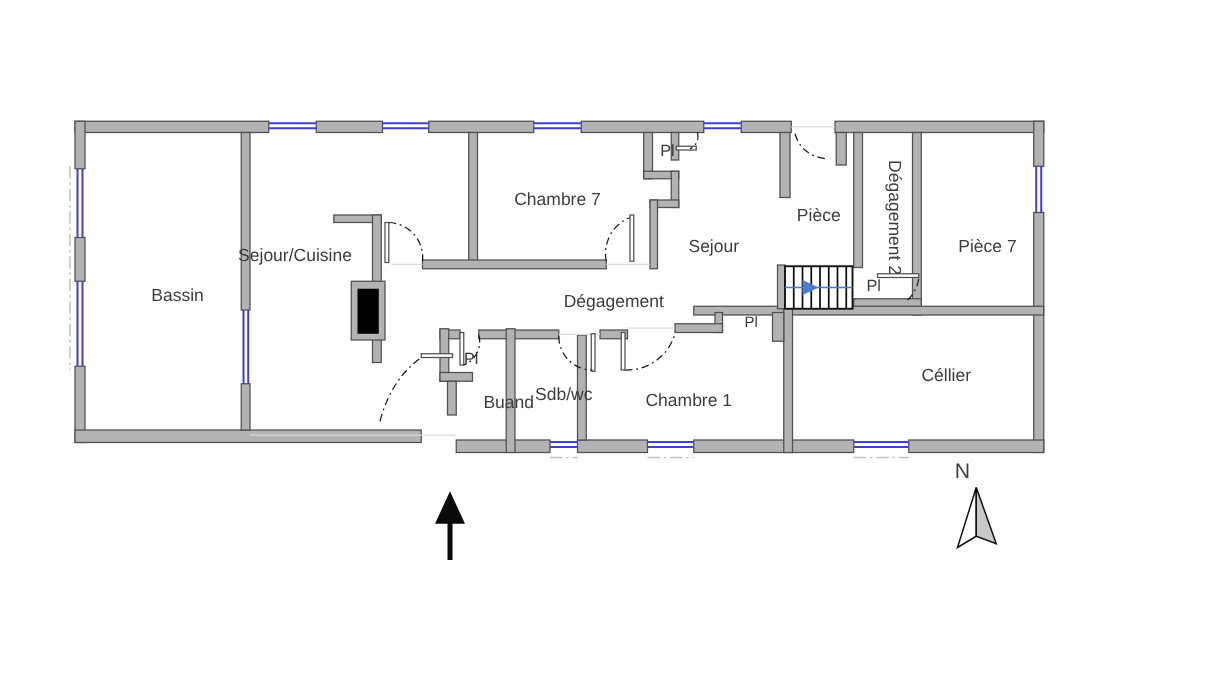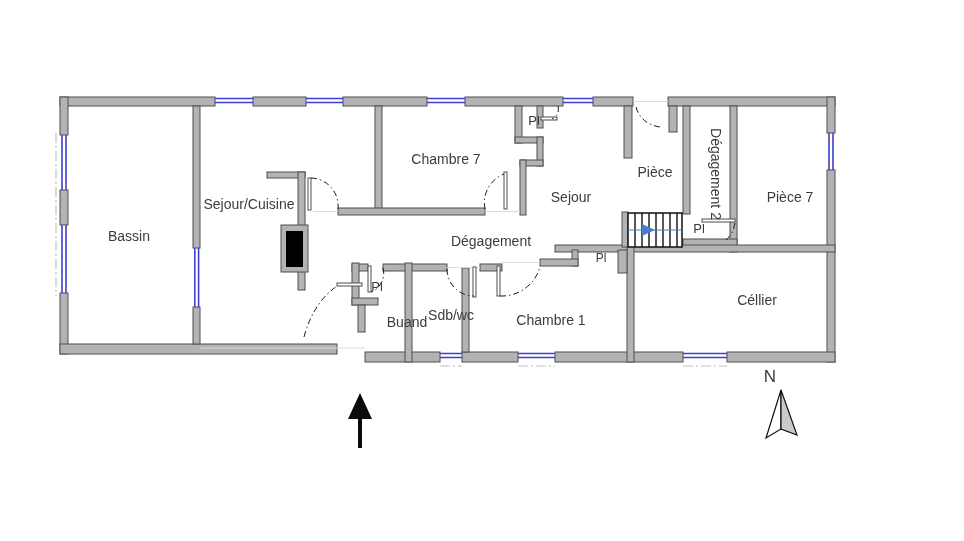--- a/index.html
+++ b/index.html
@@ -177,22 +177,22 @@
       <polygon class="compass-outline" points="781,390 766,438 781,429" fill="#ffffff"></polygon>
       <polygon class="compass-outline" points="781,390 781,429 797,435" fill="var(--compass-shade)"></polygon>
     </g>
 
     <g>
       <rect class="entr" x="358" y="415" width="4" height="33"></rect>
       <polygon class="entr" points="360,393 348,419 372,419"></polygon>
     </g>
   </svg>
 
-  <div class="lbl" style="left:129px;top:236px">Bassin</div>
-  <div class="lbl" style="left:249px;top:204px">Sejour/Cuisine</div>
+  <div class="lbl" style="left:142px;top:236px">Bassin</div>
+  <div class="lbl" style="left:236px;top:204px">Sejour/Cuisine</div>
   <div class="lbl" style="left:446px;top:159px">Chambre 7</div>
   <div class="lbl" style="left:571px;top:197px">Sejour</div>
   <div class="lbl" style="left:655px;top:172px">Pièce</div>
   <div class="lbl lbl-v" style="left:716px;top:174px">Dégagement 2</div>
   <div class="lbl" style="left:790px;top:197px">Pièce 7</div>
   <div class="lbl" style="left:491px;top:241px">Dégagement</div>
   <div class="lbl" style="left:407px;top:322px">Buand</div>
   <div class="lbl" style="left:451px;top:315px">Sdb/wc</div>
   <div class="lbl" style="left:551px;top:320px">Chambre 1</div>
   <div class="lbl" style="left:757px;top:300px">Céllier</div>

